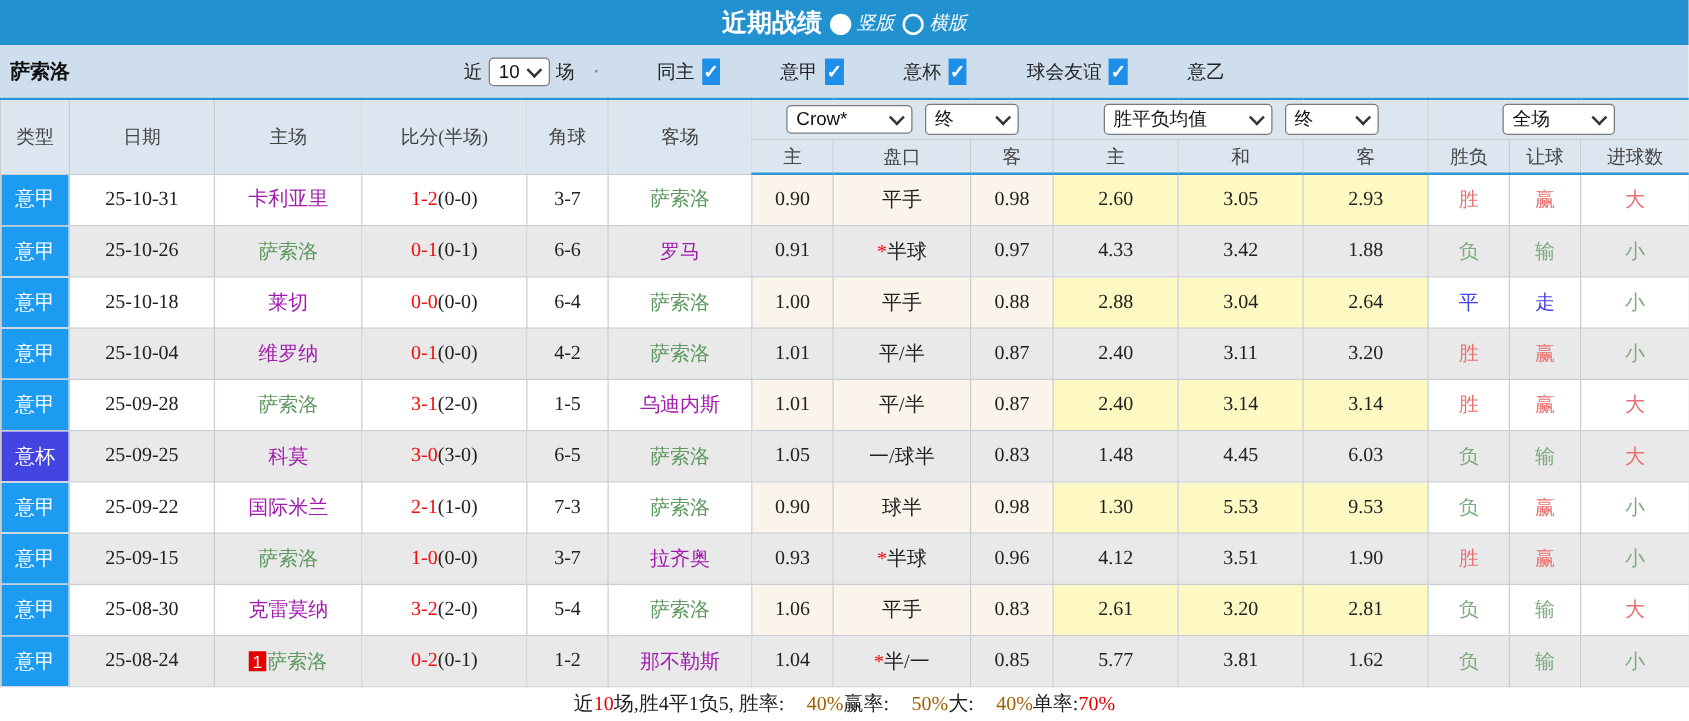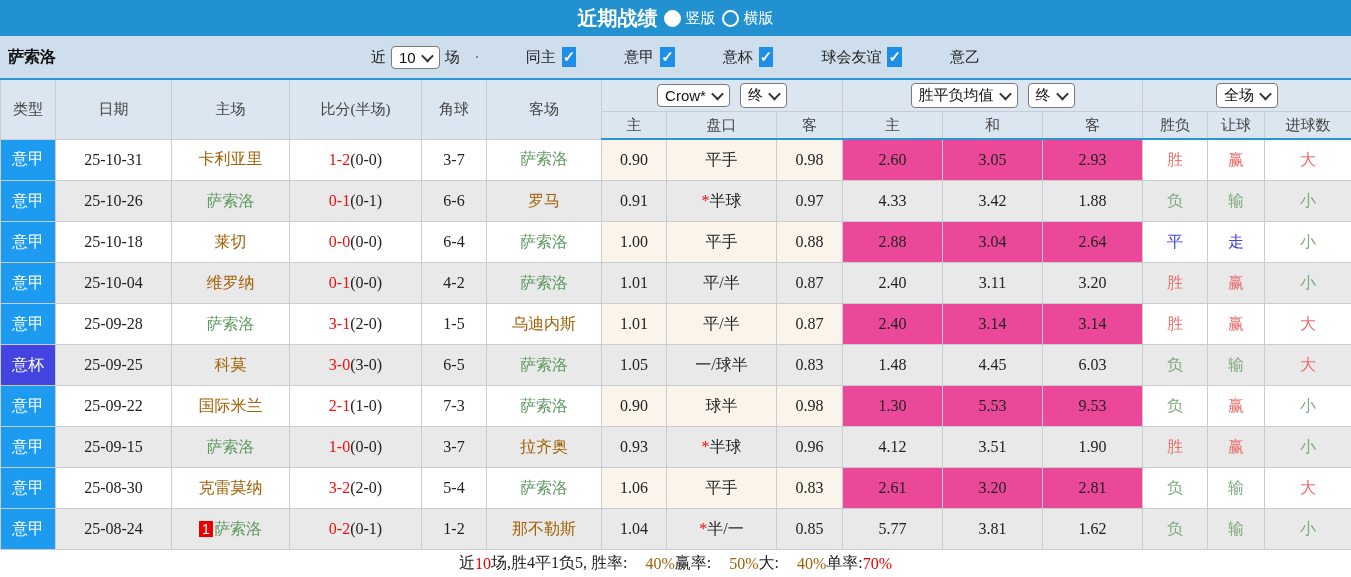--- a/index.html
+++ b/index.html
@@ -1,21 +1,21 @@
 <!DOCTYPE html>
 <html><head>
 <meta charset="utf-8">
 <style>
   html,body{margin:0;padding:0;}
   body{width:1351px;height:577px;background:#fff;font-family:"Liberation Serif",serif;overflow:hidden;}
 
   
   .topbar{height:36px;background:#2191d0;display:flex;align-items:center;justify-content:center;}
   .topbar .title{color:#fff;font-weight:bold;font-size:20px;font-family:"Liberation Sans",sans-serif;}
-  .radio-wrap{display:flex;align-items:center;margin-left:6px;cursor:pointer;}
+  .radio-wrap{display:flex;align-items:flex-end;margin-left:6px;cursor:pointer;font-style:italic;}
   .radio-wrap .rdo{display:inline-block;width:13px;height:13px;border:2px solid #fff;border-radius:50%;background:transparent;}
   .radio-wrap .sel{display:inline-block;width:15px;height:15px;border:1px solid #fff;border-radius:50%;background:#fff;}
   .radio-wrap .rlabel{color:#fff;font-size:15px;margin-left:5px;font-family:"Liberation Sans",sans-serif;}
 
   
   .filterbar{height:42px;background:#cfdeec;position:relative;display:flex;align-items:center;justify-content:center;font-size:15px;color:#222;}
   .team-name{position:absolute;left:8px;top:0;height:42px;display:flex;align-items:center;font-weight:bold;font-size:16px;color:#111;}
   .fcontrols{display:flex;align-items:center;}
   .selbox{background:#fff;border:1px solid #7a7a7a;border-radius:4px;padding:2px 7px;display:inline-flex;align-items:center;margin:0 5px;font-family:"Liberation Sans",sans-serif;font-size:15px;color:#111;cursor:pointer;}
   .chev{width:7px;height:7px;border-right:2px solid #333;border-bottom:2px solid #333;transform:rotate(45deg) translate(-1px,-1px);margin-left:7px;display:inline-block;}
@@ -24,31 +24,31 @@
   .cbx>.on{background:#1e8fe9;border:1px solid #1e8fe9;color:#fff;font-weight:bold;}
   .gap{width:10px;display:inline-block;}
 
   
   table{border-collapse:collapse;table-layout:fixed;width:1351px;border-top:2px solid #2b96d6;}
   th,td{border:1px solid #c9cdd2;text-align:center;overflow:hidden;white-space:nowrap;padding:0;}
   thead th{background:#dce6f1;font-weight:normal;color:#444;font-size:15px;}
   thead tr.grp th{height:31px;}
   thead tr.sub th{height:26px;border-bottom:2px solid #2b96d6;}
   thead .sels{display:flex;align-items:center;justify-content:center;gap:10px;}
-  thead .selbox{margin:0;}
+  thead .selbox{margin:0;gap:28px;}
   tbody td{height:40px;font-size:16px;color:#222;}
   tbody tr:nth-child(even) td{background:#e9e9e9;}
   tbody td.c-asia{background:#faf4ea;}
-  tbody td.c-euro{background:#ec4899;}
+  tbody td.c-euro{background:#fef9c3;}
   .c-league{padding:0;}
   .c-league>span{display:flex;align-items:center;justify-content:center;height:40px;color:#fff;font-size:16px;}
   .c-league>span.a{background:#1d9bf1;}
   .c-league>span.b{background:#4444e0;}
   .c-team .green{color:#5e9960;}
-  .c-team .plain{color:#a16207;margin-top:26px;}
+  .c-team .plain{color:#a21caf;margin-top:26px;}
   .nb{background:#e80000;color:#fff;font-size:14px;padding:0 3px;margin-right:1px;font-family:"Liberation Sans",sans-serif;}
   .nb:empty{display:none;}
   .ft{color:#f20d0d;}
   .ht{color:#222;margin-top:32px;}
   .star{color:#f20d0d;}
   .c-res .red{color:#e87070;}
   .c-res .green{color:#7fa97f;}
   .c-res .blue{color:#4040e8;}
 
   

